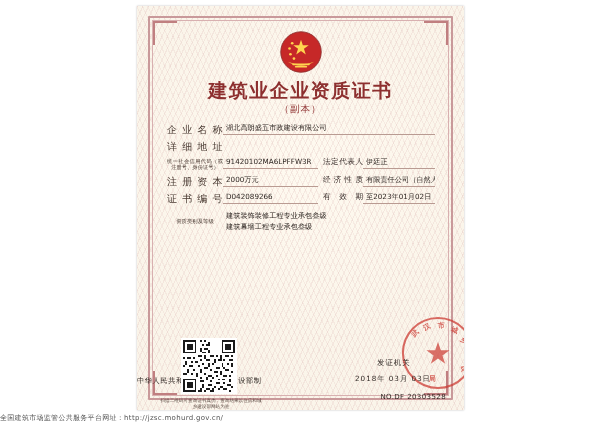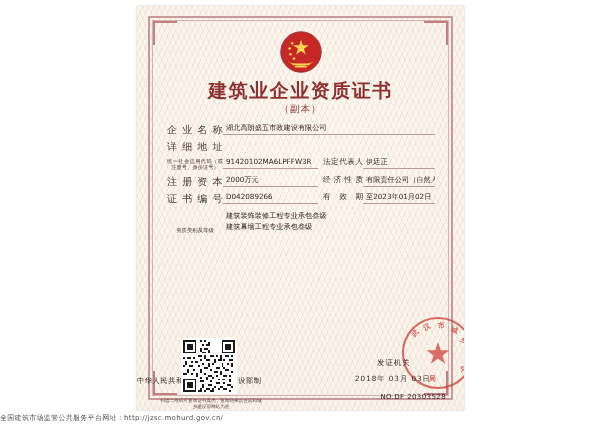--- a/index.html
+++ b/index.html
@@ -144,21 +144,21 @@
     padding-left: 5px;
   }
   .scope-box {
     margin-top: 1px;
     font-size: 7.2px;
     line-height: 1.5;
     color: #2f2723;
   }
   .scope-row {
     display: flex;
-    align-items: flex-end;
+    align-items: center;
   }
   .scope-lbl {
     width: 56px;
     flex: 0 0 56px;
     font-size: 5.4px;
     line-height: 1.2;
     letter-spacing: 0;
     color: #4a3b33;
     text-align: center;
   }

